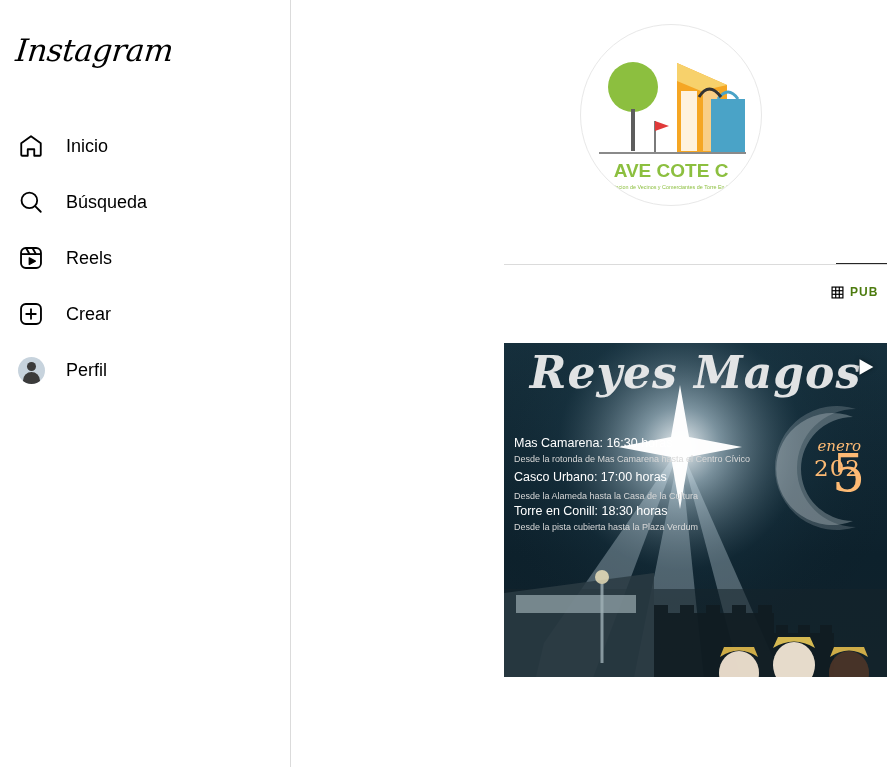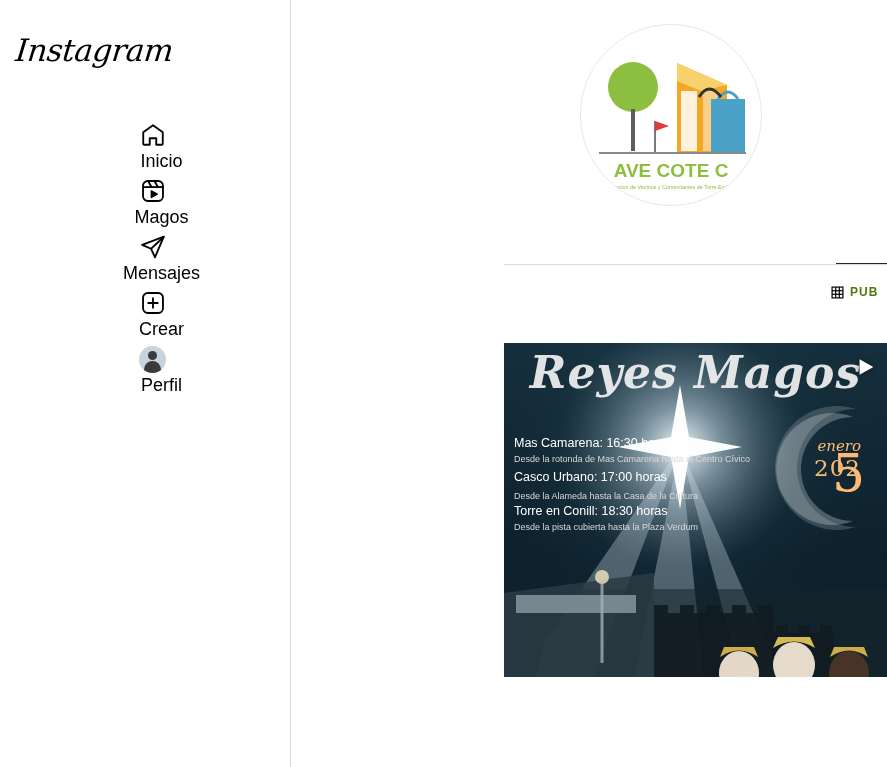--- a/index.html
+++ b/index.html
@@ -49,21 +49,20 @@
     top: 118px;
     width: 291px;
   }
   .nav-item {
     display: flex;
     align-items: center;
     height: 56px;
     padding-left: 14px;
     box-sizing: border-box;
     cursor: pointer;
-    flex-direction: column;
   }
   .nav-icon {
     width: 34px;
     height: 34px;
     flex: 0 0 34px;
     position: relative;
     display: flex;
     align-items: center;
     justify-content: center;
   }
@@ -252,44 +251,44 @@
 
     <div class="nav-item">
       <span class="nav-icon">
         <svg width="26" height="26" viewBox="0 0 24 24" fill="none" stroke="#000" stroke-width="1.7" stroke-linejoin="round" stroke-linecap="round">
           <path d="M3 9.5 12 3l9 6.5V20a1 1 0 0 1-1 1h-5v-6H9v6H4a1 1 0 0 1-1-1z"></path>
         </svg>
       </span>
       <span class="nav-label">Inicio</span>
     </div>
 
+    <div class="nav-item">
+      <span class="nav-icon">
+        <svg width="26" height="26" viewBox="0 0 24 24" fill="none" stroke="#000" stroke-width="1.7" stroke-linecap="round">
+          <circle cx="10.5" cy="10.5" r="7.2"></circle>
+          <line x1="15.8" y1="15.8" x2="21" y2="21"></line>
+        </svg>
+      </span>
+      <span class="nav-label">Búsqueda</span>
+    </div>
 
 
     <div class="nav-item">
       <span class="nav-icon">
         <svg width="26" height="26" viewBox="0 0 24 24" fill="none" stroke="#000" stroke-width="1.7" stroke-linejoin="round">
           <rect x="2.8" y="2.8" width="18.4" height="18.4" rx="4.4"></rect>
           <line x1="2.9" y1="8.4" x2="21.1" y2="8.4"></line>
           <line x1="7.6" y1="3" x2="10.6" y2="8.3"></line>
           <line x1="13.5" y1="3" x2="16.5" y2="8.3"></line>
           <polygon points="10.4,11.8 16,14.9 10.4,18" fill="#000" stroke="#000" stroke-width="1.2"></polygon>
         </svg>
       </span>
-      <span class="nav-label">Magos</span>
-    </div>
-
-    <div class="nav-item">
-      <span class="nav-icon">
-        <svg width="26" height="26" viewBox="0 0 24 24" fill="none" stroke="#000" stroke-width="1.7" stroke-linejoin="round">
-          <polygon points="22,2.5 2,10 10.2,13.6 13.8,21.5"></polygon>
-          <line x1="22" y1="2.5" x2="10.2" y2="13.6"></line>
-        </svg>
-      </span>
-      <span class="nav-label">Mensajes</span>
-    </div>
+      <span class="nav-label">Reels</span>
+    </div>
+
 
 
     <div class="nav-item">
       <span class="nav-icon">
         <svg width="26" height="26" viewBox="0 0 24 24" fill="none" stroke="#000" stroke-width="1.7" stroke-linejoin="round" stroke-linecap="round">
           <rect x="2.8" y="2.8" width="18.4" height="18.4" rx="4.4"></rect>
           <line x1="12" y1="7.6" x2="12" y2="16.4"></line>
           <line x1="7.6" y1="12" x2="16.4" y2="12"></line>
         </svg>
       </span>

